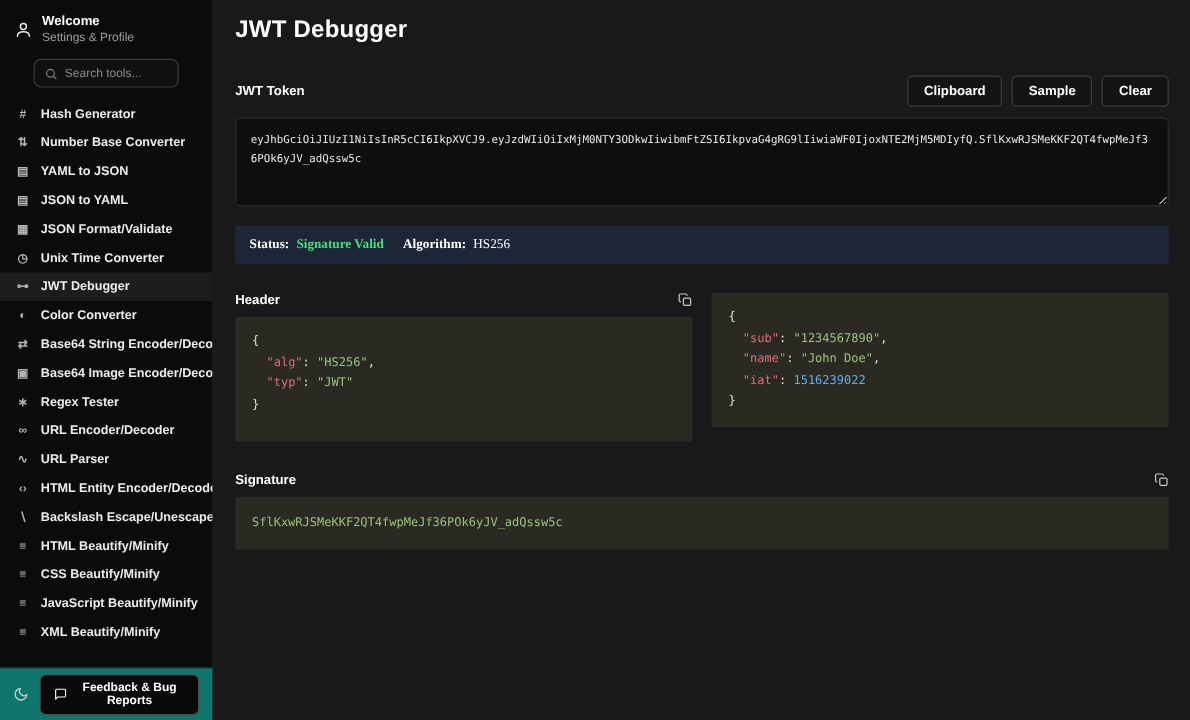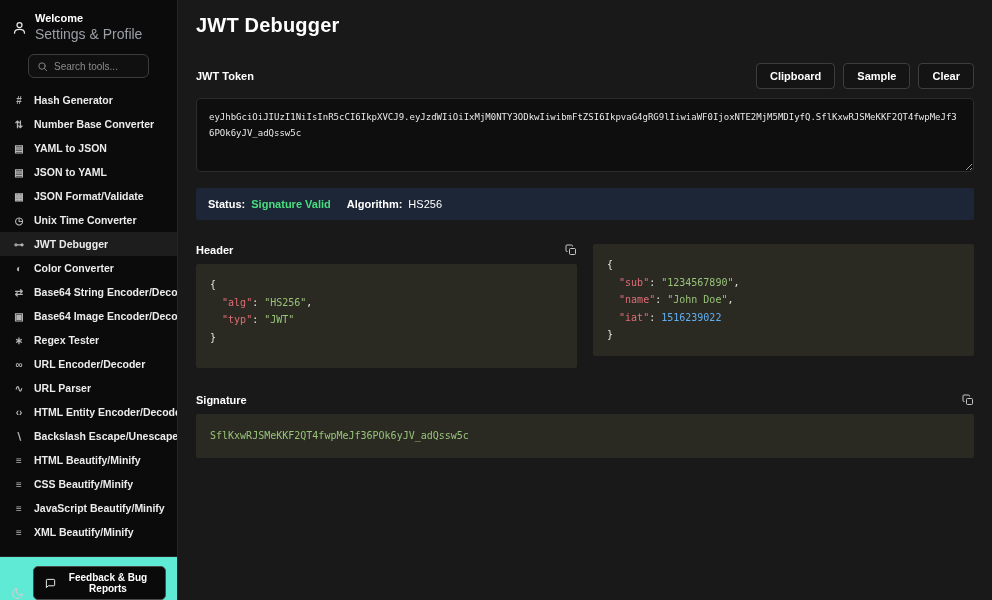--- a/index.html
+++ b/index.html
@@ -13,21 +13,21 @@
 
   
   .sidebar {
     width: 178px; min-width: 178px; height: 600px;
     background: #0b0b0b;
     border-right: 1px solid #252525;
     display: flex; flex-direction: column;
   }
   .profile { display: flex; align-items: center; gap: 8px; padding: 12px 12px 10px; cursor: pointer; }
   .profile-name { font-size: 11px; font-weight: 700; }
-  .profile-sub { font-size: 14px; color: #9aa0a6; margin-top: 2px; }
+  .profile-sub { font-size: 10px; color: #9aa0a6; margin-top: 2px; }
 
   .search-box {
     margin: 2px 28px 0; border: 1px solid #3c3c3c; border-radius: 6px;
     height: 24px; display: flex; align-items: center; gap: 6px; padding: 0 8px;
     background: #101010;
   }
   .search-box input {
     background: transparent; border: none; outline: none;
     color: #ddd; font-size: 10px; width: 100%; font-family: inherit;
   }
@@ -36,22 +36,22 @@
   .tool-list { flex: 1; overflow: hidden; margin-top: 10px; }
   .tool-item {
     display: flex; align-items: center; gap: 9px;
     padding: 6px 13px; font-size: 10.5px; font-weight: 600; color: #ececec;
     cursor: pointer; white-space: nowrap;
   }
   .tool-item.active { background: #1d1d1d; }
   .t-icon { width: 12px; text-align: center; color: #b5b5b5; font-size: 10px; flex: none; }
 
   .side-footer {
-    height: 44px; background: #5eead4; border-top: 1px solid #232323;
-    display: flex; align-items: flex-end; gap: 9px; padding: 0 11px; margin-top: 16px;
+    height: 44px; background: #0f766e; border-top: 1px solid #232323;
+    display: flex; align-items: center; gap: 9px; padding: 0 11px; margin-top: 16px;
   }
   .theme-btn { display: flex; cursor: pointer; color: #cfcfcf; }
   .feedback-btn {
     display: flex; align-items: center; gap: 6px;
     border: 1px solid #4a4a4a; border-radius: 5px; padding: 5px 11px;
     font-size: 10px; font-weight: 600; background: #0a0a0a; color: #fff;
     cursor: pointer; font-family: inherit;
   }
 
   
@@ -71,21 +71,21 @@
   .token-input {
     display: block; margin-top: 9px; width: 100%; height: 74px;
     background: #0e0e0e; border: 1px solid #2c2c2c; border-radius: 4px;
     color: #e8e8e8; font-family: "DejaVu Sans Mono", monospace;
     font-size: 9px; line-height: 1.8; padding: 10px 12px;
     resize: vertical; outline: none; word-break: break-all;
   }
 
   .status-bar {
     margin-top: 16px; background: #1d2636; border-radius: 2px;
-    padding: 10px 12px; font-size: 11px; display: flex; align-items: center; gap: 6px;
+    padding: 10px 12px; font-size: 11px; display: flex; align-items: center; gap: 6px; font-family: Liberation Serif, serif;
   }
   .sb-bold { font-weight: 700; }
   .sb-green { color: var(--accent-green, #4ade80); font-weight: 600; }
   .sb-alg { margin-left: 10px; }
 
   .panels { display: grid; grid-template-columns: 1fr 1fr; gap: 16px; margin-top: 24px; }
   .panel-head { display: flex; align-items: center; justify-content: space-between; margin-bottom: 8px; }
   .copy-btn { color: #c9c9c9; cursor: pointer; display: flex; }
 
   .code-block {

